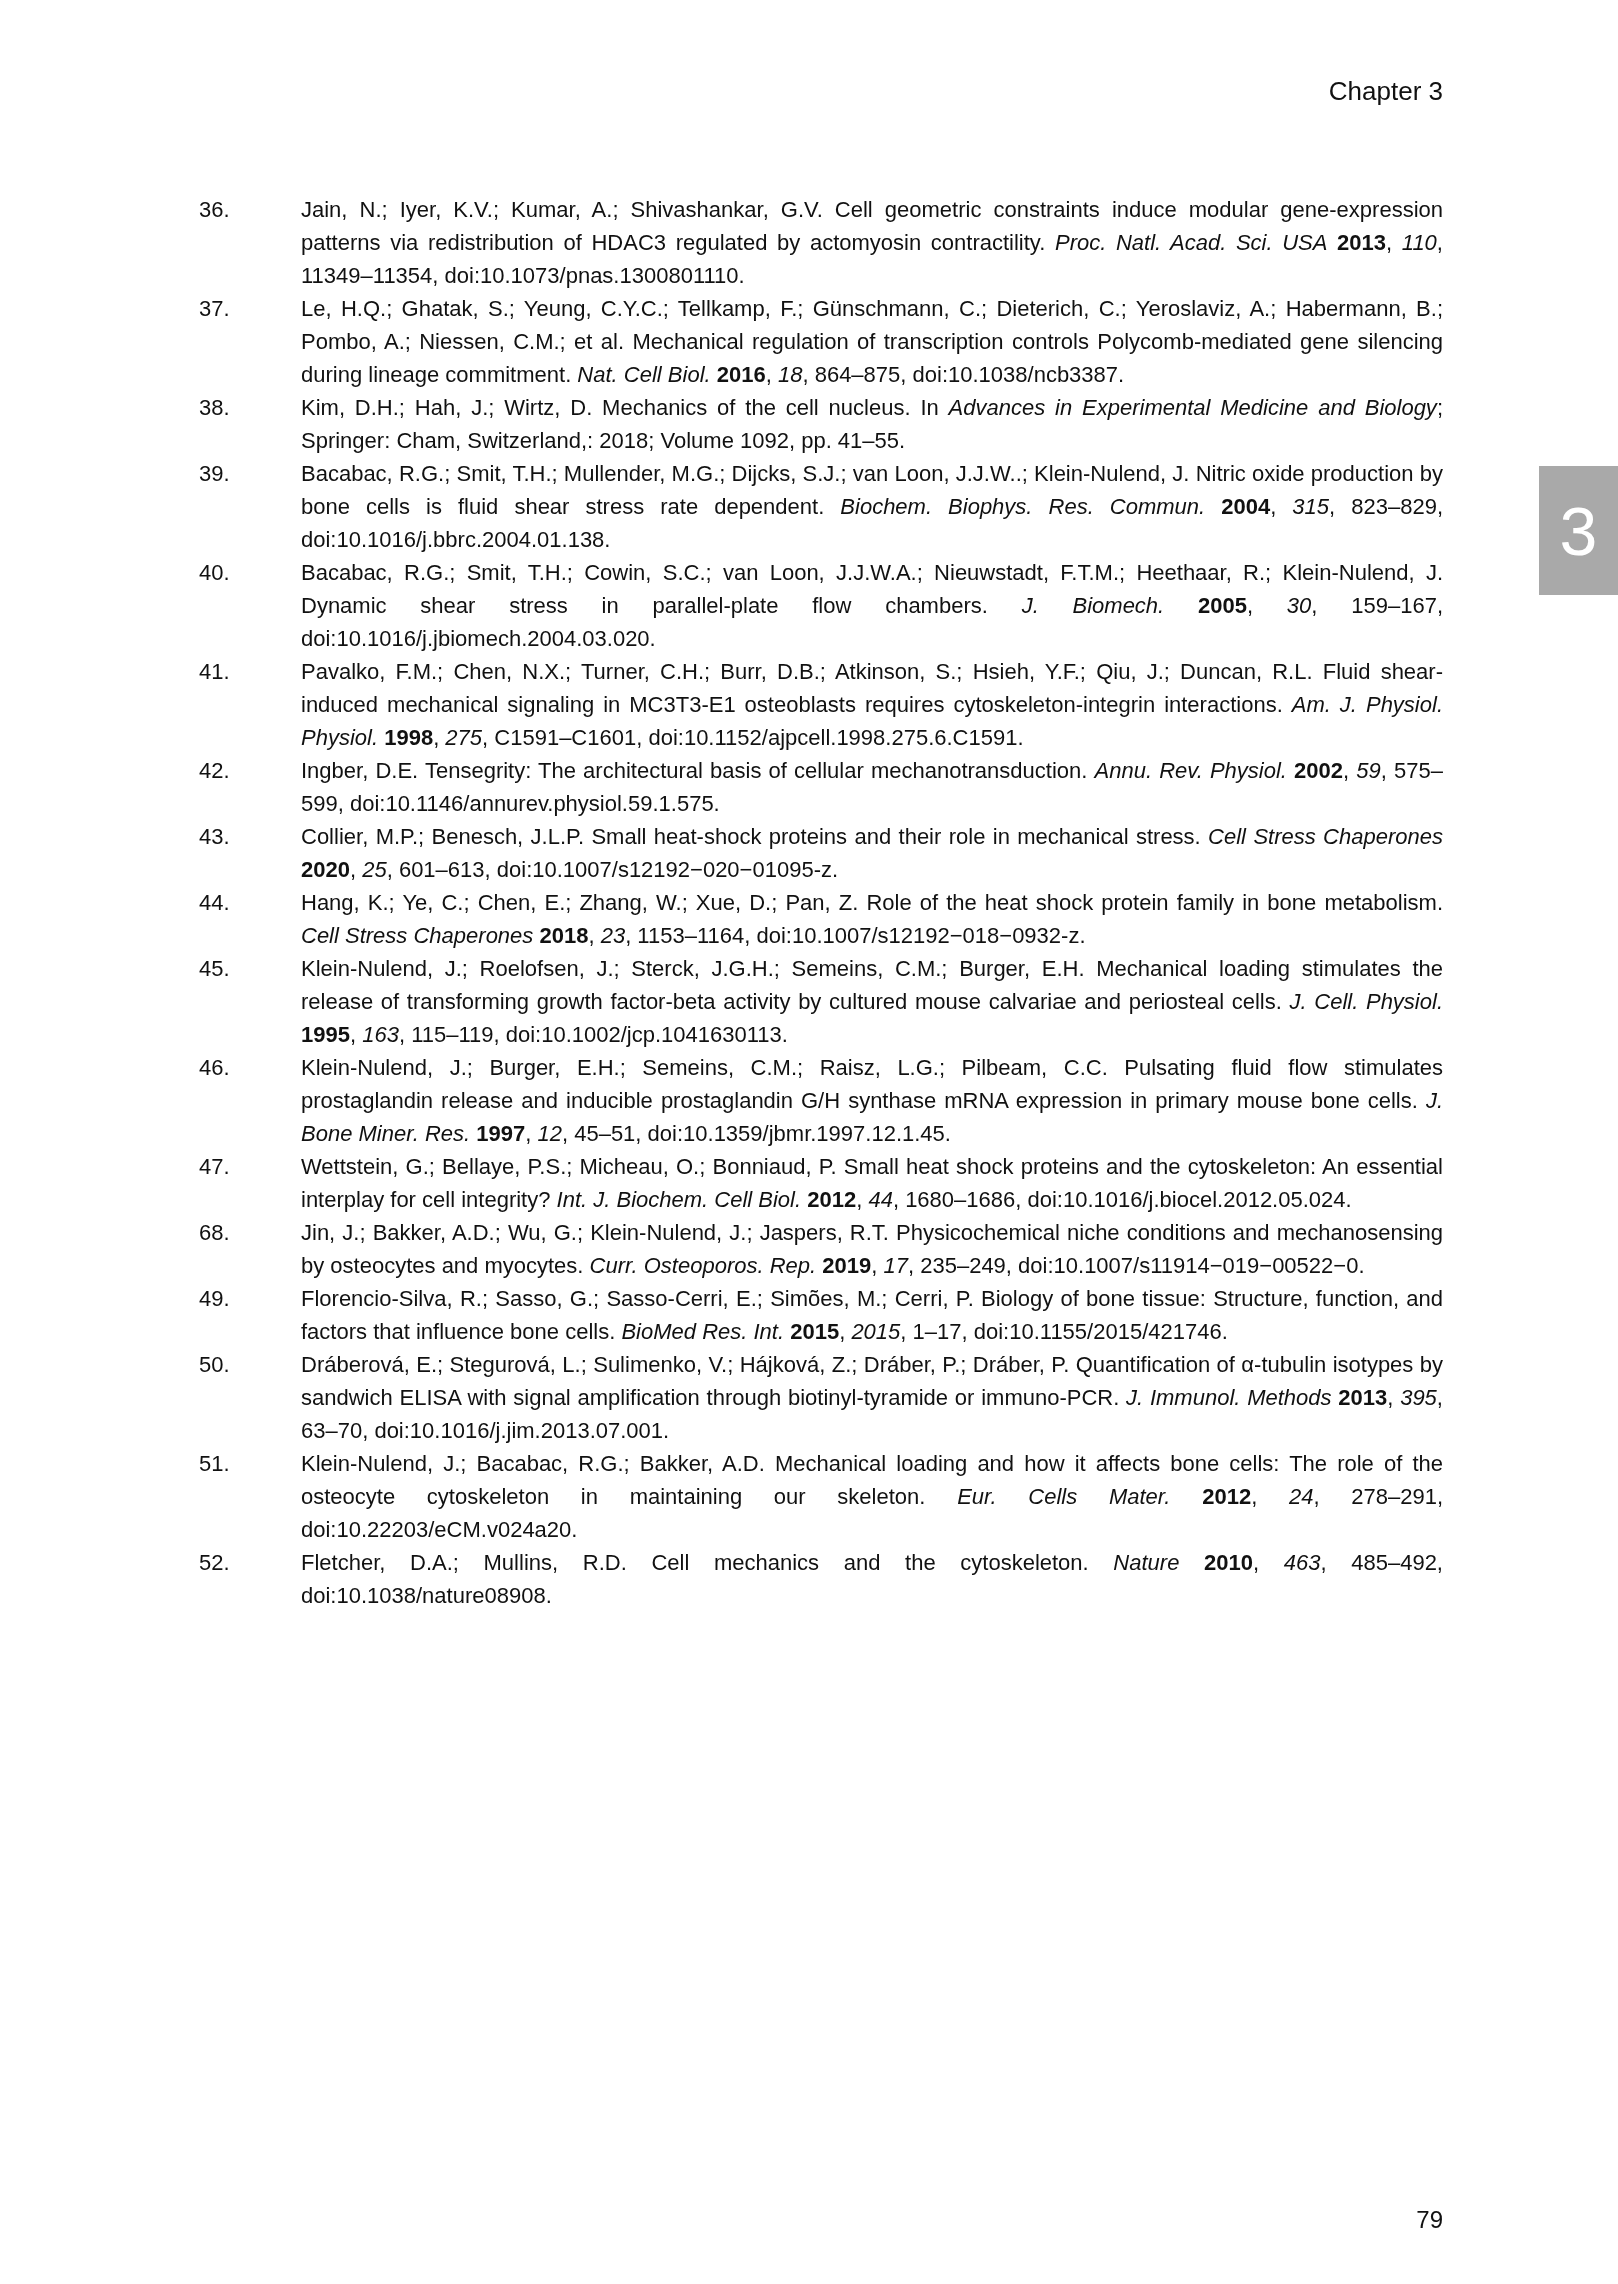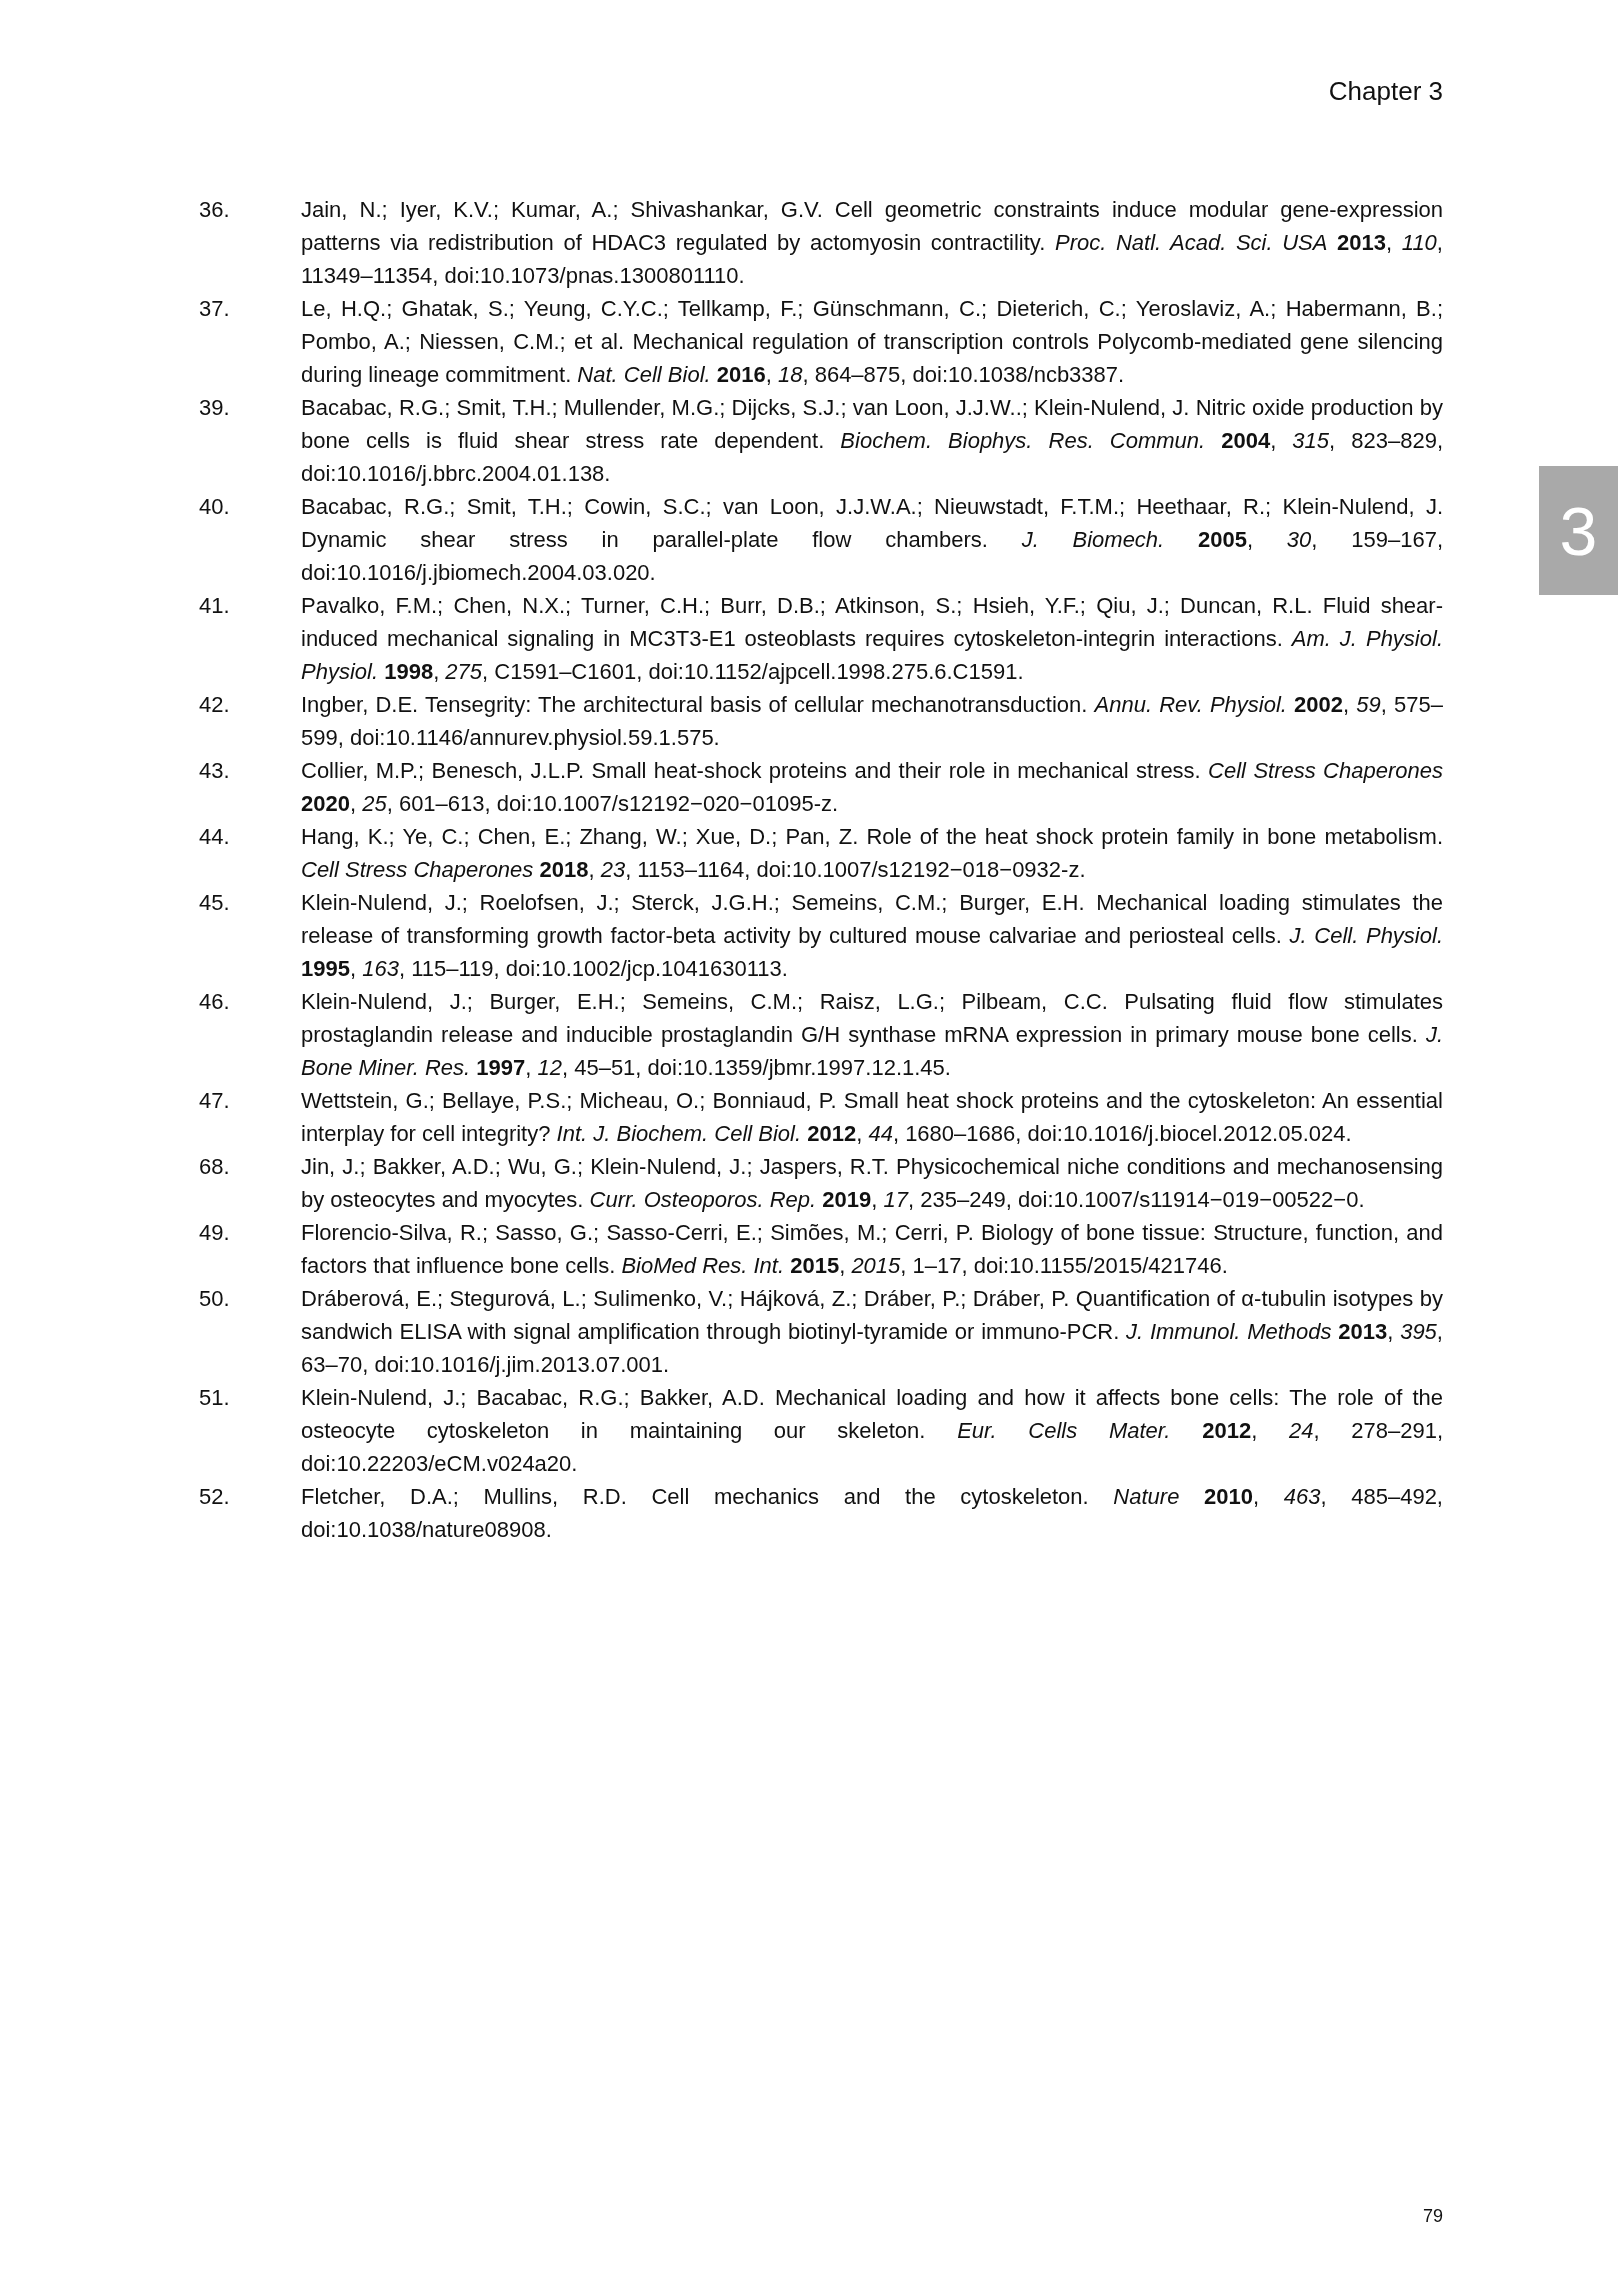--- a/index.html
+++ b/index.html
@@ -42,40 +42,44 @@
     color: #ffffff;
     display: flex;
     align-items: center;
     justify-content: center;
     font-size: 68px;
   }
   .page-number {
     position: absolute;
     top: 2206px;
     right: 175px;
-    font-size: 18px;
+    font-size: 24px;
   }
 </style>
 </head>
 <body>
 
 <div class="page">
 
   <div class="chapter-header">Chapter 3</div>
 
   <div class="chapter-tab">3</div>
 
   <div class="refs">
       <div class="ref">
         <span class="ref-num">36.</span>
         <div class="ref-text"><span>Jain, N.; Iyer, K.V.; Kumar, A.; Shivashankar, G.V. Cell geometric constraints induce modular gene-expression patterns via redistribution of HDAC3 regulated by actomyosin contractility. </span><span class="st-i">Proc. Natl. Acad. Sci. USA</span><span> </span><span class="st-b">2013</span><span>, </span><span class="st-i">110</span><span>, 11349–11354, doi:10.1073/pnas.1300801110.</span></div>
       </div>
       <div class="ref">
         <span class="ref-num">37.</span>
         <div class="ref-text"><span>Le, H.Q.; Ghatak, S.; Yeung, C.Y.C.; Tellkamp, F.; Günschmann, C.; Dieterich, C.; Yeroslaviz, A.; Habermann, B.; Pombo, A.; Niessen, C.M.; et al. Mechanical regulation of transcription controls Polycomb-mediated gene silencing during lineage commitment. </span><span class="st-i">Nat. Cell Biol.</span><span> </span><span class="st-b">2016</span><span>, </span><span class="st-i">18</span><span>, 864–875, doi:10.1038/ncb3387.</span></div>
+      </div>
+      <div class="ref">
+        <span class="ref-num">38.</span>
+        <div class="ref-text"><span>Kim, D.H.; Hah, J.; Wirtz, D. Mechanics of the cell nucleus. In </span><span class="st-i">Advances in Experimental Medicine and Biology</span><span>; Springer: Cham, Switzerland,: 2018; Volume 1092, pp. 41–55.</span></div>
       </div>
       <div class="ref">
         <span class="ref-num">39.</span>
         <div class="ref-text"><span>Bacabac, R.G.; Smit, T.H.; Mullender, M.G.; Dijcks, S.J.; van Loon, J.J.W..; Klein-Nulend, J. Nitric oxide production by bone cells is fluid shear stress rate dependent. </span><span class="st-i">Biochem. Biophys. Res. Commun.</span><span> </span><span class="st-b">2004</span><span>, </span><span class="st-i">315</span><span>, 823–829, doi:10.1016/j.bbrc.2004.01.138.</span></div>
       </div>
       <div class="ref">
         <span class="ref-num">40.</span>
         <div class="ref-text"><span>Bacabac, R.G.; Smit, T.H.; Cowin, S.C.; van Loon, J.J.W.A.; Nieuwstadt, F.T.M.; Heethaar, R.; Klein-Nulend, J. Dynamic shear stress in parallel-plate flow chambers. </span><span class="st-i">J. Biomech.</span><span> </span><span class="st-b">2005</span><span>, </span><span class="st-i">30</span><span>, 159–167, doi:10.1016/j.jbiomech.2004.03.020.</span></div>
       </div>
       <div class="ref">

